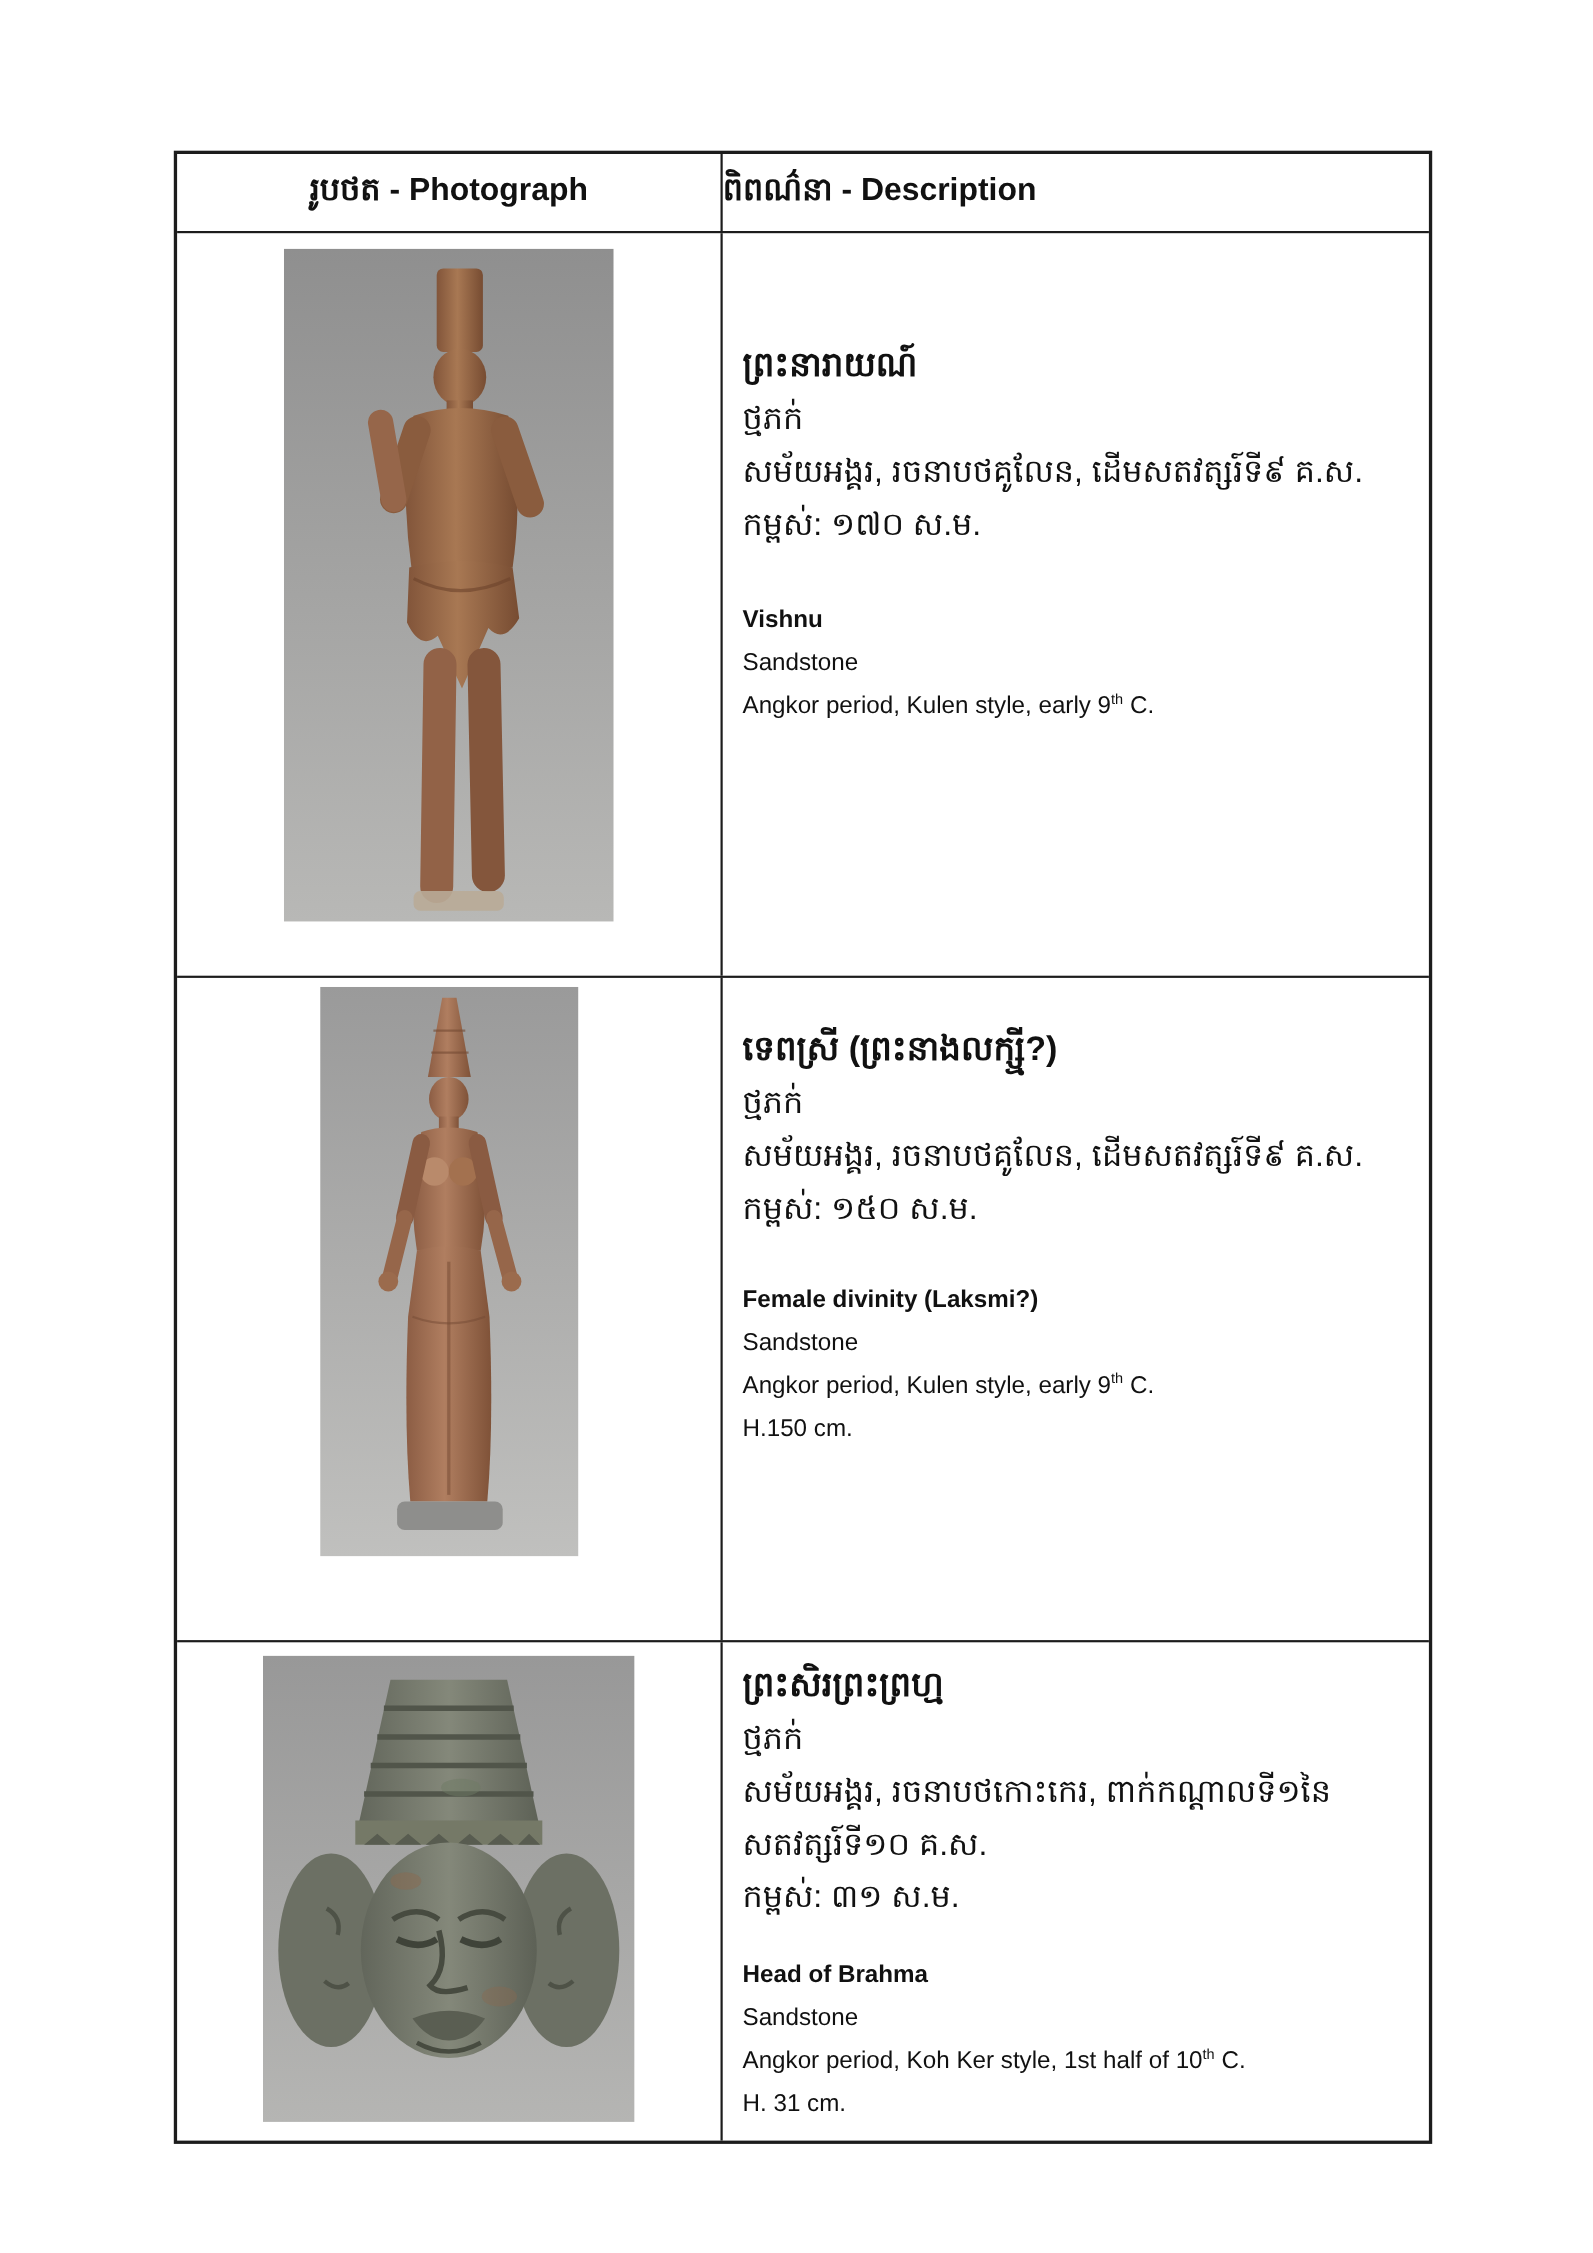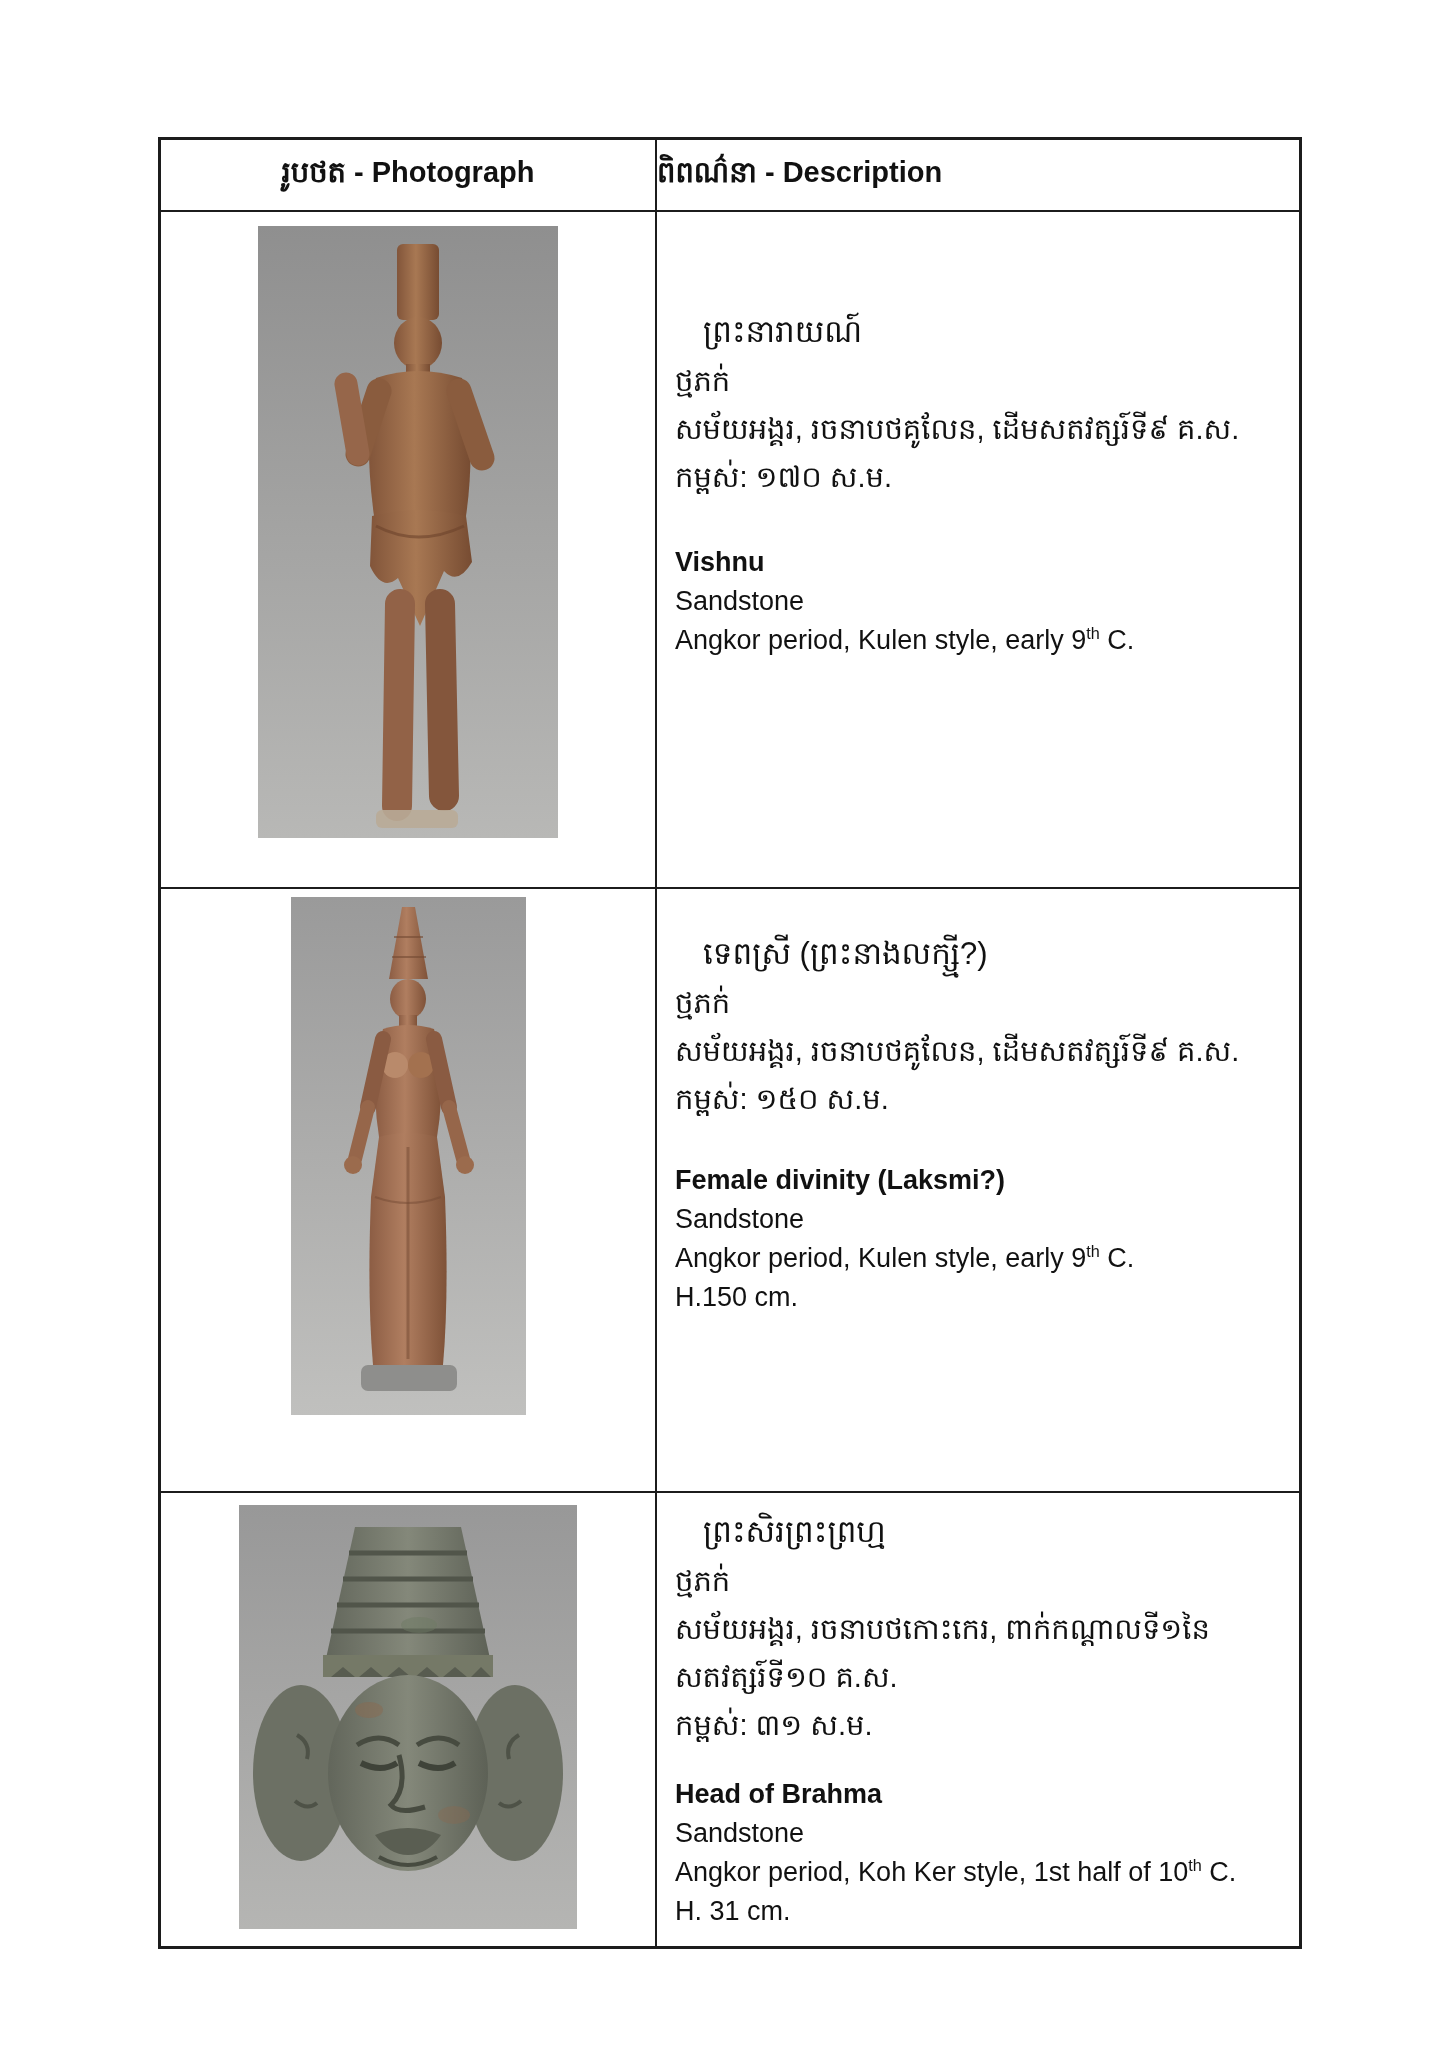--- a/index.html
+++ b/index.html
@@ -7,22 +7,22 @@
   .doc-table{position:absolute;left:158px;top:137px;width:1144px;border:3px solid #1c1c1c;background:#fff;box-sizing:border-box;}
   .trow{display:flex;box-sizing:border-box;}
   .trow + .trow{border-top:2px solid #1c1c1c;}
   .cell{box-sizing:border-box;}
   .cell-left{width:496px;border-right:2px solid #1c1c1c;display:flex;flex-direction:column;align-items:center;}
   .cell-right{flex:1;}
   .hdr{height:70px;align-items:center;}
   .hdr .cell{display:flex;align-items:center;justify-content:center;height:100%;}
   .hdr-label{font-weight:bold;font-size:29px;white-space:pre;}
   .km{font-size:29px;line-height:48px;}
-  .km-title{font-size:31px;font-weight:normal;line-height:50px;margin-left:28px;}
-  .en{font-size:27px;line-height:39px;}
+  .km-title{font-size:31px;font-weight:bold;line-height:50px;}
+  .en{font-size:22px;line-height:39px;}
   .en-title{font-weight:bold;}
   .en sup{font-size:60%;vertical-align:super;line-height:0;}
   .desc-pad{padding-left:18px;padding-right:22px;}
   .r1 .desc-pad{padding-top:95px;}
   .r2 .desc-pad{padding-top:40px;}
   .r3 .desc-pad{padding-top:14px;}
   .r1 .en-block{margin-top:42px;}
   .r2 .en-block{margin-top:38px;}
   .r3 .en-block{margin-top:26px;}
   .photo{overflow:hidden;}

